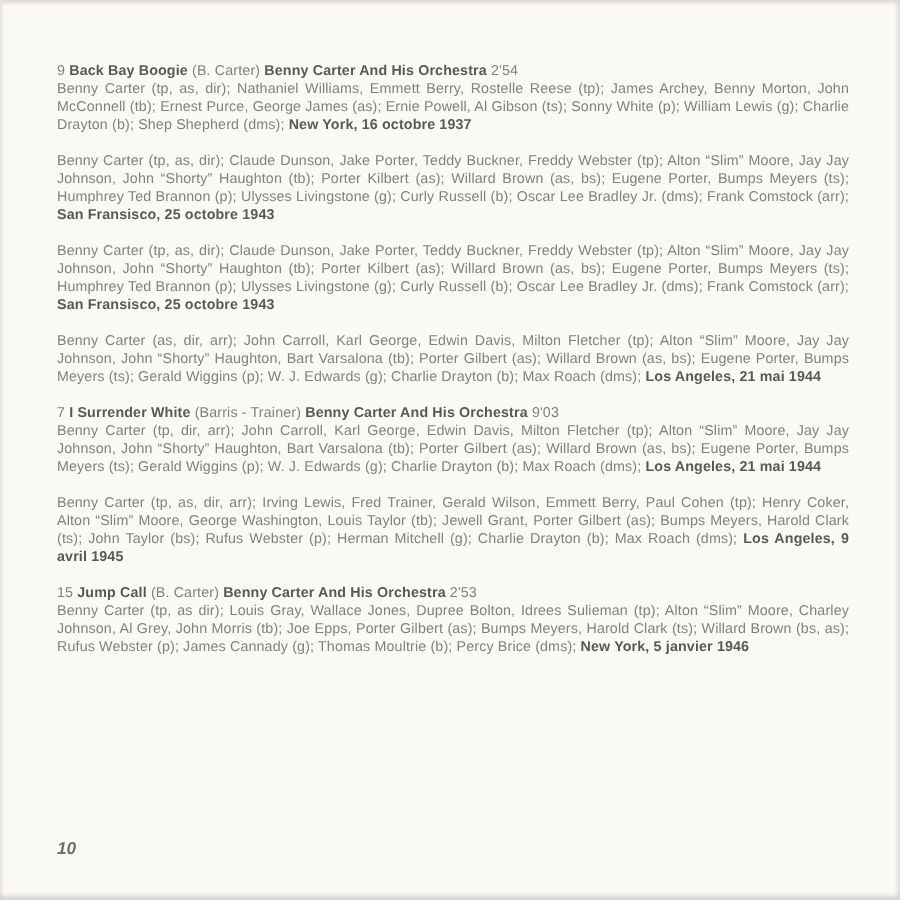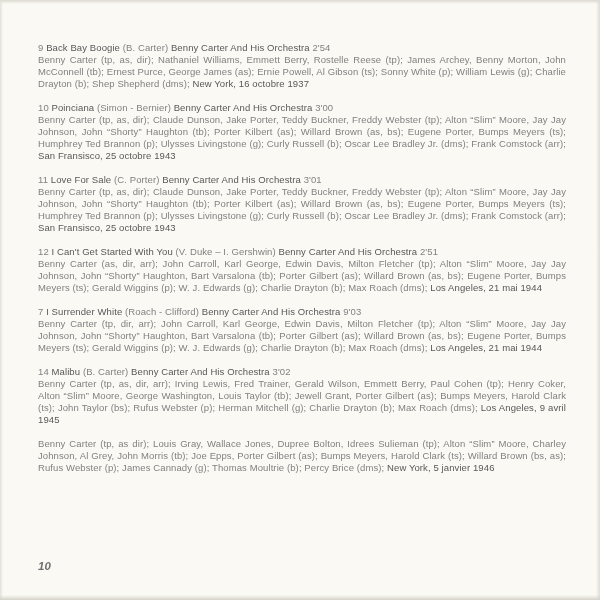--- a/index.html
+++ b/index.html
@@ -57,21 +57,21 @@
   .track {
     margin: 0 0 12px 0;
     font-size: 9.5px;
     line-height: 12px;
     letter-spacing: 0.1px;
   }
   .track-header {
     margin: 0;
   }
   .bold {
-    font-weight: normal;
+    font-weight: bold;
     color: #585858;
   }
   .personnel {
     margin: 0;
     text-align: justify;
   }
   .page-number {
     position: absolute;
     left: 38px;
     top: 560px;
@@ -94,73 +94,52 @@
       <span>9</span>
       <span class="bold">Back Bay Boogie</span>
       <span>(B. Carter)</span>
       <span class="bold">Benny Carter And His Orchestra</span>
       <span>2'54</span>
     </div>
     <p class="personnel"><span>Benny Carter (tp, as, dir); Nathaniel Williams, Emmett Berry, Rostelle Reese (tp); James Archey, Benny Morton, John McConnell (tb); Ernest Purce, George James (as); Ernie Powell, Al Gibson (ts); Sonny White (p); William Lewis (g); Charlie Drayton (b); Shep Shepherd (dms);</span> <strong class="bold">New York, 16 octobre 1937</strong></p>
   </div>
 
   <div class="track">
-    <div class="track-header">
-      <span>10</span>
-      <span class="bold">Poinciana</span>
-      <span>(Simon - Bernier)</span>
-      <span class="bold">Benny Carter And His Orchestra</span>
-      <span>3'00</span>
-    </div>
     <p class="personnel"><span>Benny Carter (tp, as, dir); Claude Dunson, Jake Porter, Teddy Buckner, Freddy Webster (tp); Alton “Slim” Moore, Jay Jay Johnson, John “Shorty” Haughton (tb); Porter Kilbert (as); Willard Brown (as, bs); Eugene Porter, Bumps Meyers (ts); Humphrey Ted Brannon (p); Ulysses Livingstone (g); Curly Russell (b); Oscar Lee Bradley Jr. (dms); Frank Comstock (arr);</span> <strong class="bold">San Fransisco, 25 octobre 1943</strong></p>
   </div>
 
   <div class="track">
-    <div class="track-header">
-      <span>11</span>
-      <span class="bold">Love For Sale</span>
-      <span>(C. Porter)</span>
-      <span class="bold">Benny Carter And His Orchestra</span>
-      <span>3'01</span>
-    </div>
     <p class="personnel"><span>Benny Carter (tp, as, dir); Claude Dunson, Jake Porter, Teddy Buckner, Freddy Webster (tp); Alton “Slim” Moore, Jay Jay Johnson, John “Shorty” Haughton (tb); Porter Kilbert (as); Willard Brown (as, bs); Eugene Porter, Bumps Meyers (ts); Humphrey Ted Brannon (p); Ulysses Livingstone (g); Curly Russell (b); Oscar Lee Bradley Jr. (dms); Frank Comstock (arr);</span> <strong class="bold">San Fransisco, 25 octobre 1943</strong></p>
   </div>
 
   <div class="track">
-    <div class="track-header">
-      <span>12</span>
-      <span class="bold">I Can't Get Started With You</span>
-      <span>(V. Duke – I. Gershwin)</span>
-      <span class="bold">Benny Carter And His Orchestra</span>
-      <span>2'51</span>
-    </div>
     <p class="personnel"><span>Benny Carter (as, dir, arr); John Carroll, Karl George, Edwin Davis, Milton Fletcher (tp); Alton “Slim” Moore, Jay Jay Johnson, John “Shorty” Haughton, Bart Varsalona (tb); Porter Gilbert (as); Willard Brown (as, bs); Eugene Porter, Bumps Meyers (ts); Gerald Wiggins (p); W. J. Edwards (g); Charlie Drayton (b); Max Roach (dms);</span> <strong class="bold">Los Angeles, 21 mai 1944</strong></p>
   </div>
 
   <div class="track">
     <div class="track-header">
       <span>7</span>
       <span class="bold">I Surrender White</span>
-      <span>(Roach - Clifford)</span>
+      <span>(Barris - Trainer)</span>
       <span class="bold">Benny Carter And His Orchestra</span>
       <span>9'03</span>
     </div>
     <p class="personnel"><span>Benny Carter (tp, dir, arr); John Carroll, Karl George, Edwin Davis, Milton Fletcher (tp); Alton “Slim” Moore, Jay Jay Johnson, John “Shorty” Haughton, Bart Varsalona (tb); Porter Gilbert (as); Willard Brown (as, bs); Eugene Porter, Bumps Meyers (ts); Gerald Wiggins (p); W. J. Edwards (g); Charlie Drayton (b); Max Roach (dms);</span> <strong class="bold">Los Angeles, 21 mai 1944</strong></p>
   </div>
 
   <div class="track">
-    <div class="track-header">
-      <span>14</span>
-      <span class="bold">Malibu</span>
-      <span>(B. Carter)</span>
-      <span class="bold">Benny Carter And His Orchestra</span>
-      <span>3'02</span>
-    </div>
     <p class="personnel"><span>Benny Carter (tp, as, dir, arr); Irving Lewis, Fred Trainer, Gerald Wilson, Emmett Berry, Paul Cohen (tp); Henry Coker, Alton “Slim” Moore, George Washington, Louis Taylor (tb); Jewell Grant, Porter Gilbert (as); Bumps Meyers, Harold Clark (ts); John Taylor (bs); Rufus Webster (p); Herman Mitchell (g); Charlie Drayton (b); Max Roach (dms);</span> <strong class="bold">Los Angeles, 9 avril 1945</strong></p>
   </div>
 
   <div class="track">
+    <div class="track-header">
+      <span>15</span>
+      <span class="bold">Jump Call</span>
+      <span>(B. Carter)</span>
+      <span class="bold">Benny Carter And His Orchestra</span>
+      <span>2'53</span>
+    </div>
     <p class="personnel"><span>Benny Carter (tp, as dir); Louis Gray, Wallace Jones, Dupree Bolton, Idrees Sulieman (tp); Alton “Slim” Moore, Charley Johnson, Al Grey, John Morris (tb); Joe Epps, Porter Gilbert (as); Bumps Meyers, Harold Clark (ts); Willard Brown (bs, as); Rufus Webster (p); James Cannady (g); Thomas Moultrie (b); Percy Brice (dms);</span> <strong class="bold">New York, 5 janvier 1946</strong></p>
   </div>
 </div>
 
   <div class="page-number">10</div>
 </div>
 
 </body></html>

